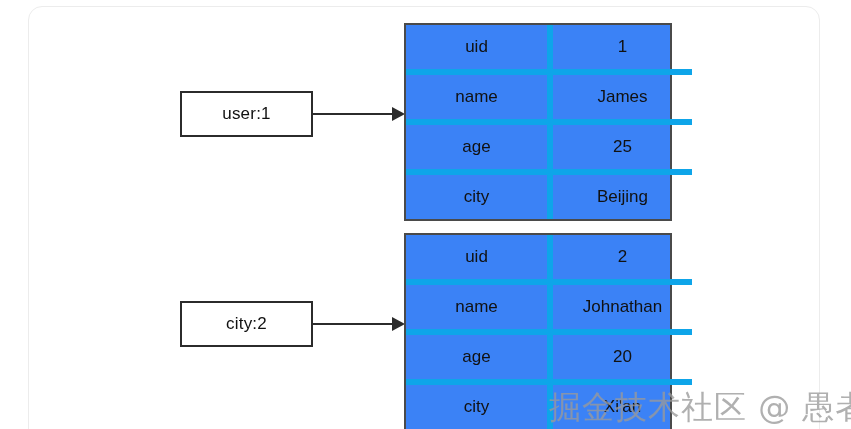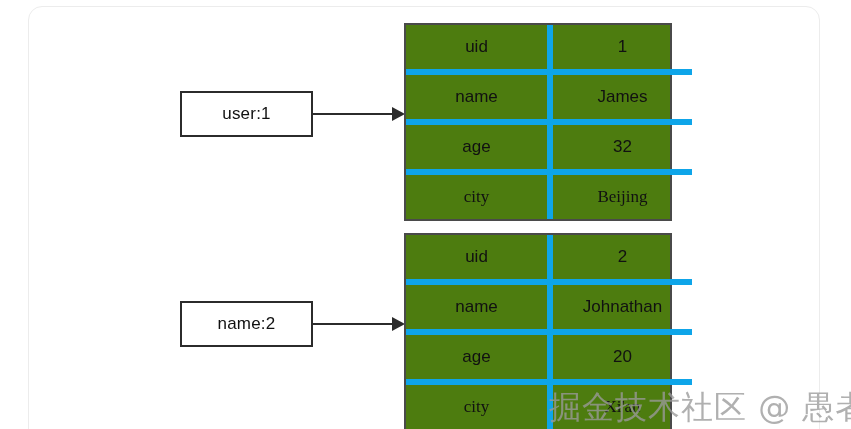--- a/index.html
+++ b/index.html
@@ -79,21 +79,21 @@
   }
 
   
   .hash-table {
     position: absolute;
     left: 404px;
     width: 268px;
     border: 2px solid #4a4a4a;
     border-collapse: collapse;
     box-sizing: border-box;
-    background: #4d7c0f;
+    background: #3b82f6;
   }
   .hash-table-1 { top: 23px; }
   .hash-table-2 { top: 233px; }
   .hash-table table {
     border-collapse: collapse;
     width: 100%;
     table-layout: fixed;
   }
   .hash-table td {
     height: 44px;
@@ -102,21 +102,21 @@
     vertical-align: middle;
     font-size: 17px;
     color: #111111;
     padding: 0 4px;
     overflow: hidden;
     white-space: nowrap;
   }
   .hash-table td.field-cell { width: 133px; }
   .hash-table td.value-cell { width: 131px; }
   .hash-table tr:first-child td { border-top: none; }
-  .hash-table tr:last-child td { border-bottom: none; font-family: Liberation Serif, serif; }
+  .hash-table tr:last-child td { border-bottom: none; }
   .hash-table td.field-cell { border-left: none; }
   .hash-table td.value-cell { border-right: none; }
 
   
   .watermark {
     position: absolute;
     left: 549px;
     top: 386px;
     font-size: 32px;
     color: #9a9a9a;
@@ -149,32 +149,32 @@
         <tr>
           <td class="field-cell">uid</td>
           <td class="value-cell">1</td>
         </tr>
         <tr>
           <td class="field-cell">name</td>
           <td class="value-cell">James</td>
         </tr>
         <tr>
           <td class="field-cell">age</td>
-          <td class="value-cell">32</td>
+          <td class="value-cell">25</td>
         </tr>
         <tr>
           <td class="field-cell">city</td>
           <td class="value-cell">Beijing</td>
         </tr>
       </tbody>
     </table>
   </div>
 
   <div class="key-box key-box-2">
-    <span>name:2</span>
+    <span>city:2</span>
   </div>
 
   <div class="connector connector-2">
     <div class="shaft"></div>
     <div class="head"></div>
   </div>
 
   <div class="hash-table hash-table-2">
     <table>
       <tbody>

